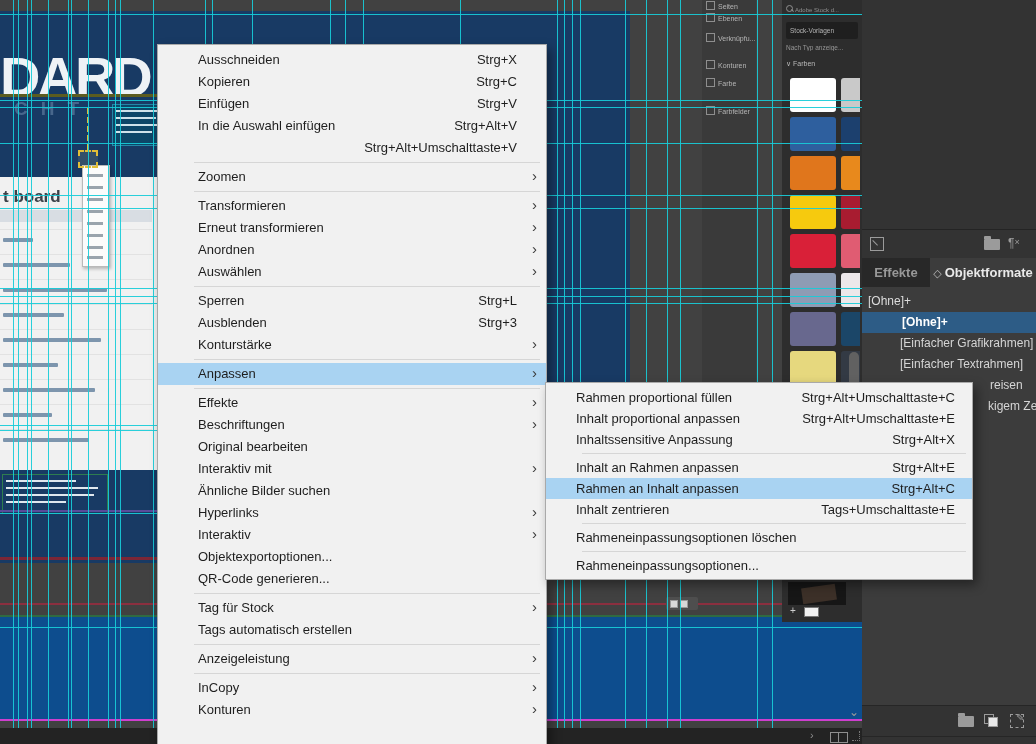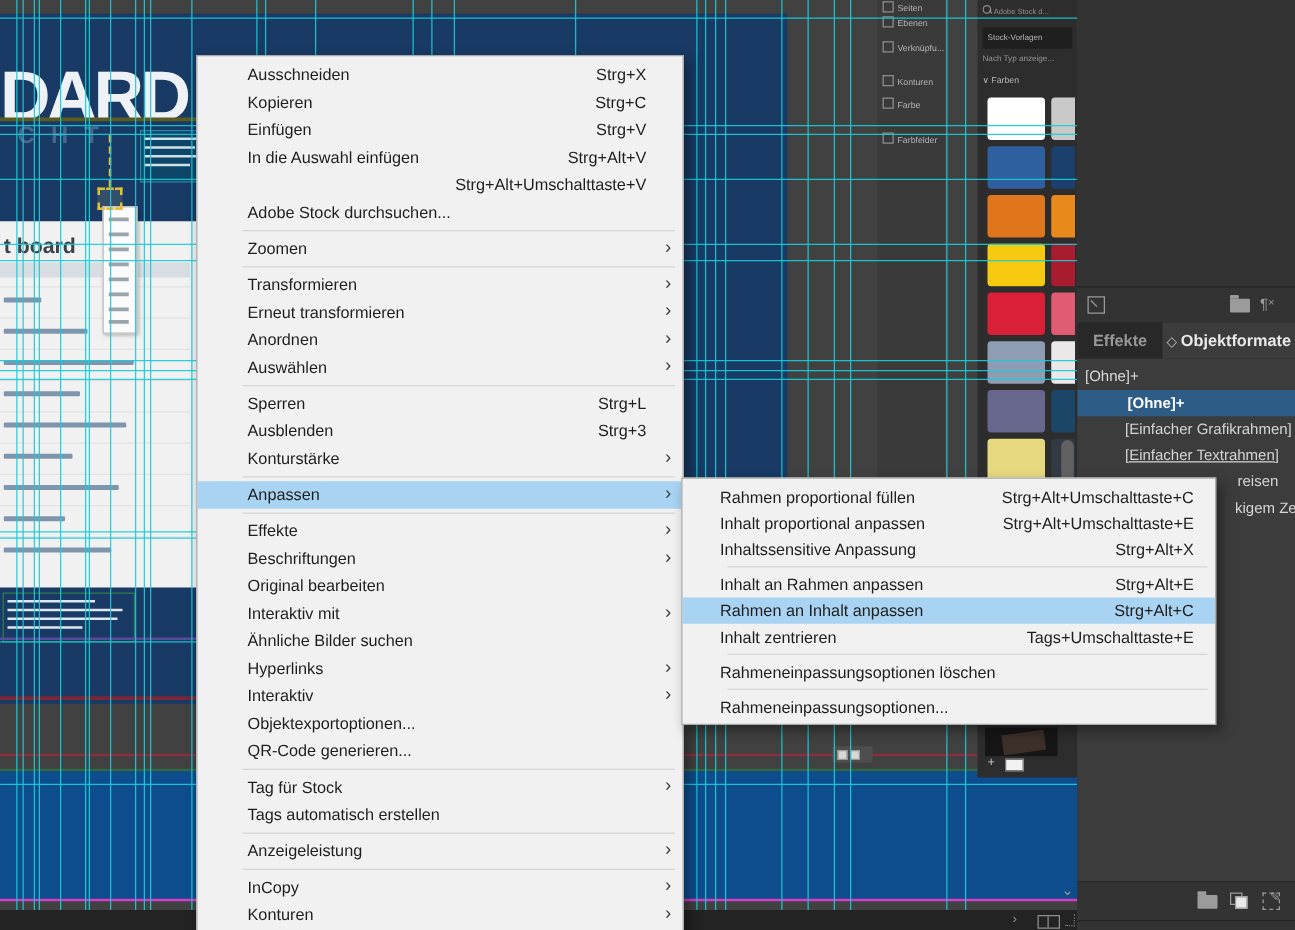--- a/index.html
+++ b/index.html
@@ -286,21 +286,21 @@
     </div>
     <div id="rp-tabs" class="abs">
       <div id="tab-effekte" class="abs">Effekte</div>
       <div id="tab-objektformate" class="abs"><span class="pre">◇</span><span>Objektformate</span></div>
     </div>
     <div id="rp-list" class="abs">
       <div id="rp-override" class="abs">[Ohne]+</div>
       <div id="rp-rows">
           <div class="style-row sel" style="top: 25px; padding-left: 40px;">[Ohne]+</div>
           <div class="style-row" style="top: 46px; padding-left: 38px;">[Einfacher Grafikrahmen]</div>
-          <div class="style-row" style="top: 67px; padding-left: 38px; text-decoration: underline;">[Einfacher Textrahmen]</div>
+          <div class="style-row" style="top: 67px; padding-left: 38px;">[Einfacher Textrahmen]</div>
           <div class="style-row" style="top: 88px; padding-left: 128px;">reisen</div>
           <div class="style-row" style="top: 109px; padding-left: 126px;">kigem Zeiger</div>
         </div>
     </div>
     <div id="rp-bottom-sep" class="abs"></div>
     <div id="rp-bottombar" class="abs">
       <span class="icon-folder" style="left:96px;top:10px;"></span>
       <span class="icon-squares" style="left:122px;top:8px;">
           <i></i>
           <i class="b"></i>
@@ -323,23 +323,20 @@
         <span class="mi-l">Einfügen</span>
         <span class="mi-s">Strg+V</span>
       </div>
       <div class="mi">
         <span class="mi-l">In die Auswahl einfügen</span>
         <span class="mi-s">Strg+Alt+V</span>
       </div>
       <div class="mi">
         <span class="mi-s">Strg+Alt+Umschalttaste+V</span>
       </div>
-      <div class="mi">
-        <span class="mi-l">Adobe Stock durchsuchen...</span>
-      </div>
       <div class="msep"></div>
       <div class="mi">
         <span class="mi-l">Zoomen</span>
         <span class="mi-a">›</span>
       </div>
       <div class="msep"></div>
       <div class="mi">
         <span class="mi-l">Transformieren</span>
         <span class="mi-a">›</span>
       </div>

